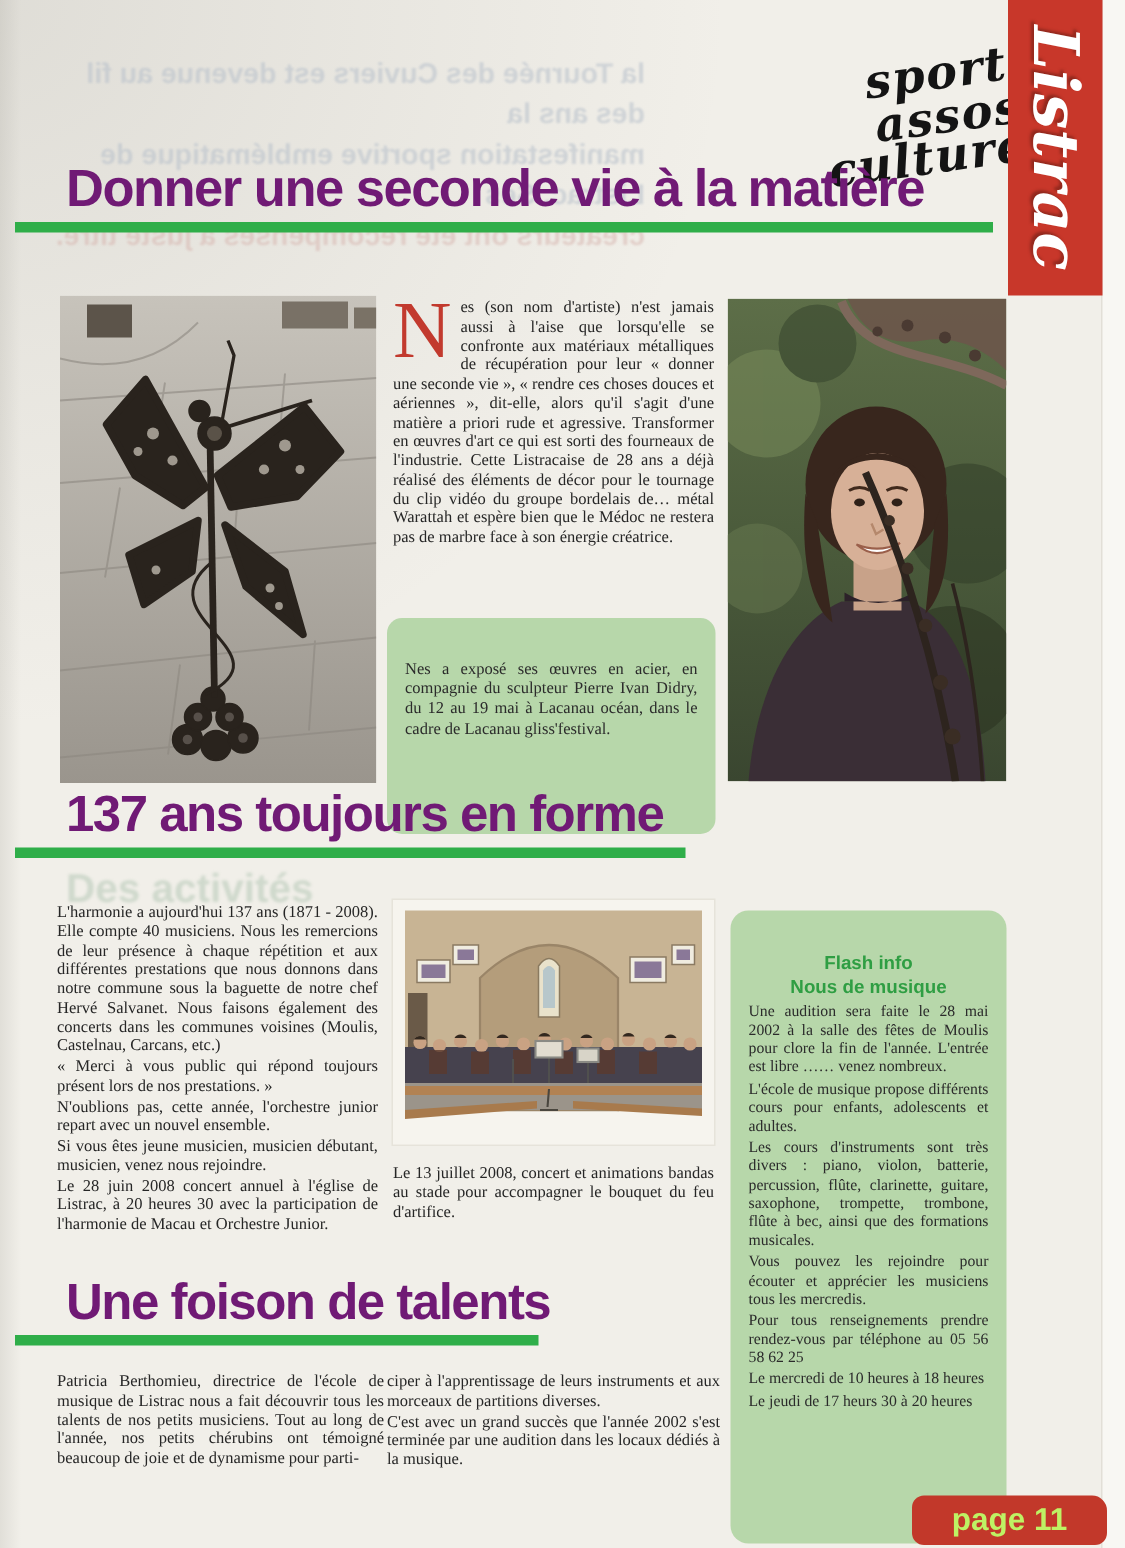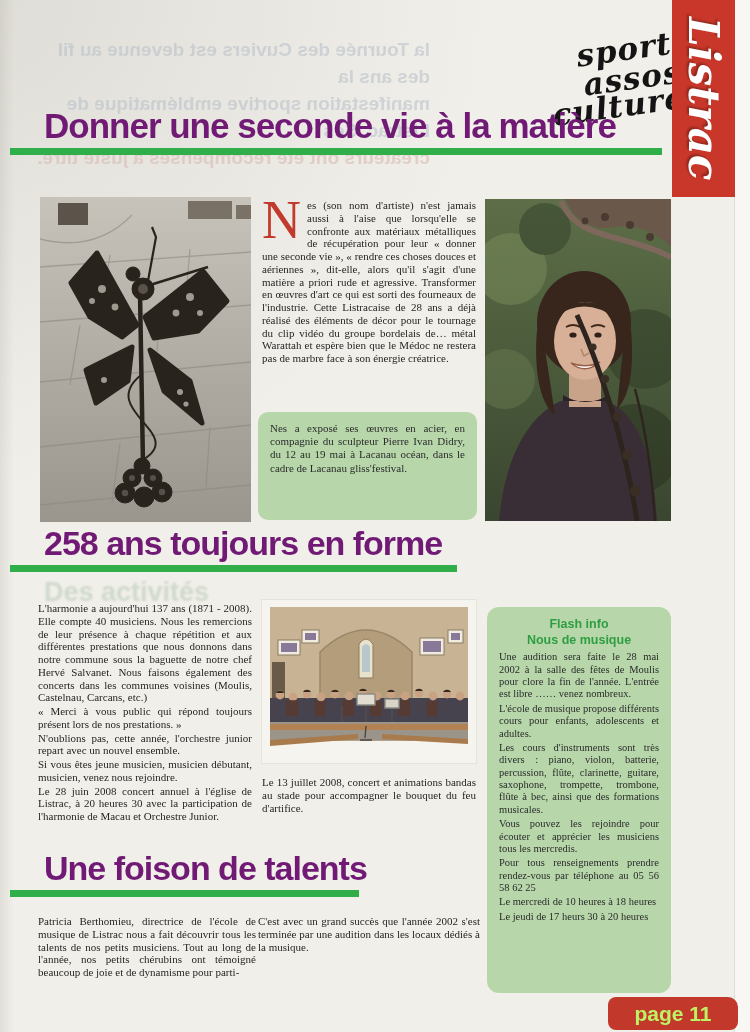--- a/index.html
+++ b/index.html
@@ -45,21 +45,21 @@
   .bar3{left:10px;top:890px;width:349px;}
 
   
   .col{position:absolute;font-size:11px;line-height:1.16;text-align:justify;}
   .col p{margin:0 0 1px 0;}
   .dropcap{float:left;font-family:"Liberation Serif",serif;font-size:54px;line-height:42px;
         color:#c23a2e;padding:0 6px 0 0;}
 
   
   .greenbox{position:absolute;background:#b7d7aa;border-radius:10px;font-size:11px;line-height:1.2;
-        padding:10px 12px;text-align:justify;color:#2b2b2b;}
+        padding:28px 12px;text-align:justify;color:#2b2b2b;}
   .box1{left:258px;top:412px;width:195px;height:88px;}
   .box1 p{margin:0 0 10px 0;}
   .flash{left:487px;top:607px;width:160px;height:366px;border-radius:12px;font-size:10.5px;line-height:1.18;}
   .flash p{margin:0 0 2px 0;}
   .flash-head{font-family:"Liberation Sans",sans-serif;font-weight:bold;color:#2f9e43;
         font-size:12.5px;line-height:1.25;text-align:center;}
   .flash-head.second{margin-bottom:3px;}
 
   .caption{position:absolute;left:262px;top:776px;width:214px;font-size:11px;line-height:1.2;text-align:justify;}
 
@@ -224,21 +224,21 @@
         <path d="M170,322 C166,260 158,220 150,190" stroke="#2d241e" stroke-width="2.4" fill="none"></path>
         <circle cx="120" cy="180" r="4" fill="#3a2d24"></circle>
           <circle cx="132" cy="218" r="4.5" fill="#3a2d24"></circle>
         <circle cx="142" cy="256" r="5" fill="#3a2d24"></circle>
           <circle cx="108" cy="148" r="3.6" fill="#3a2d24"></circle>
         <circle cx="150" cy="292" r="5.4" fill="#3a2d24"></circle>
       </g>
     </svg>
   </div>
 
-  <div class="headline h2">258 ans toujours en forme</div>
+  <div class="headline h2">137 ans toujours en forme</div>
   <div class="greenbar bar2"></div>
 
   <div class="col" style="left:38px;top:602px;width:214px;">
     <p>L'harmonie a aujourd'hui 137 ans (1871 - 2008). Elle compte 40 musiciens. Nous les remercions de leur présence à chaque répétition et aux différentes prestations que nous donnons dans notre commune sous la baguette de notre chef Hervé Salvanet. Nous faisons également des concerts dans les communes voisines (Moulis, Castelnau, Carcans, etc.)</p>
     <p>« Merci à vous public qui répond toujours présent lors de nos prestations. »</p>
     <p>N'oublions pas, cette année, l'orchestre junior repart avec un nouvel ensemble.</p>
     <p>Si vous êtes jeune musicien, musicien débutant, musicien, venez nous rejoindre.</p>
     <p>Le 28 juin 2008 concert annuel à l'église de Listrac, à 20 heures 30 avec la participation de l'harmonie de Macau et Orchestre Junior.</p>
   </div>
 
@@ -331,20 +331,21 @@
     <p>Le jeudi de 17 heurs 30 à 20 heures</p>
   </div>
 
   <div class="headline h3">Une foison de talents</div>
   <div class="greenbar bar3"></div>
 
   <div class="col" style="left:38px;top:915px;width:218px;">
     <p>Patricia Berthomieu, directrice de l'école de musique de Listrac nous a fait découvrir tous les talents de nos petits musiciens. Tout au long de l'année, nos petits chérubins ont témoigné beaucoup de joie et de dynamisme pour parti-</p>
   </div>
   <div class="col" style="left:258px;top:915px;width:222px;">
+    <p>ciper à l'apprentissage de leurs instruments et aux morceaux de partitions diverses.</p>
     <p>C'est avec un grand succès que l'année 2002 s'est terminée par une audition dans les locaux dédiés à la musique.</p>
   </div>
 
   <div class="badge">
     <span>page 11</span>
   </div>
 
 </div>
 
 </body></html>

